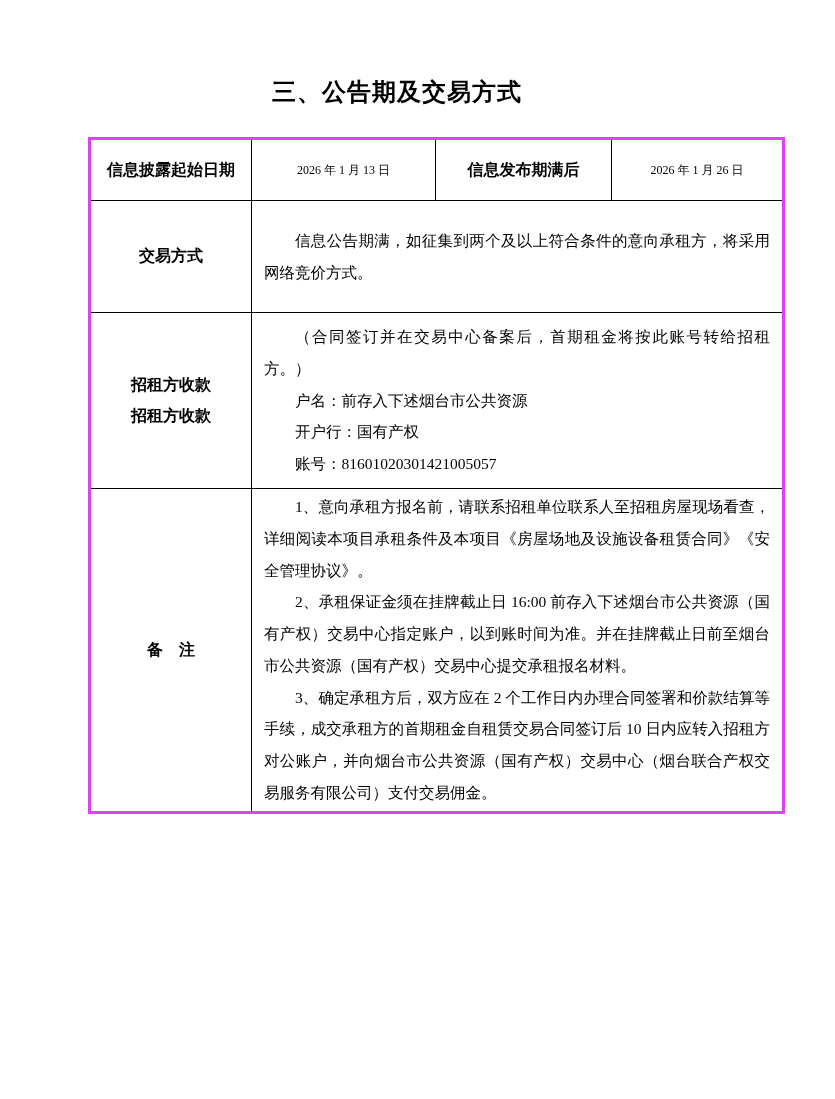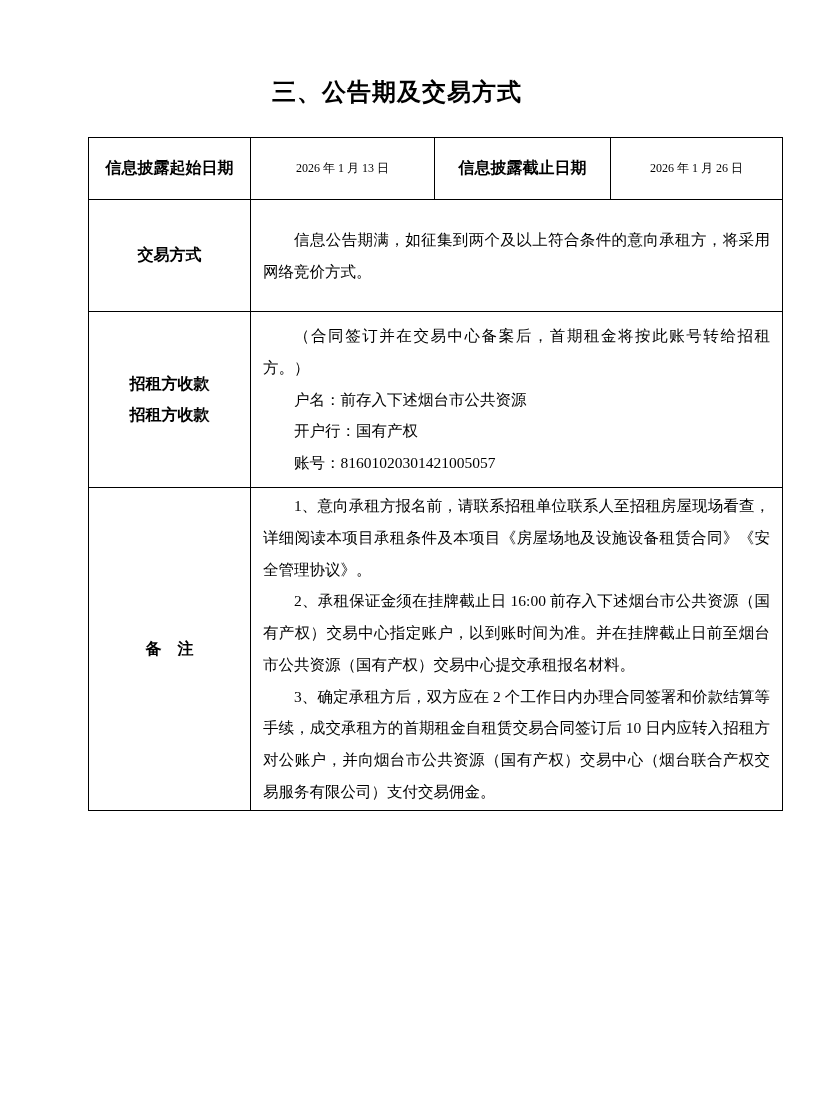--- a/index.html
+++ b/index.html
@@ -23,21 +23,21 @@
     font-weight: bold;
     letter-spacing: 1px;
     margin-left: 20px;
   }
   table.doc-table {
     position: absolute;
     top: 137px; left: 88px;
     width: 694px;
     border-collapse: collapse;
     table-layout: fixed;
-    border: 1px solid #d946ef;
+    border: 3px solid #d946ef;
   }
   table.doc-table td {
     border: 1px solid #000000;
     vertical-align: middle;
     padding: 2px 12px;
   }
   td.label-cell {
     text-align: center;
     font-weight: bold;
     font-size: 16px;
@@ -80,21 +80,21 @@
     <col style="width:162px">
     <col style="width:184px">
     <col style="width:176px">
     <col style="width:172px">
   </colgroup>
 
   <tbody>
       <tr class="r1">
     <td class="label-cell">信息披露起始日期</td>
     <td class="value-cell">2026 年 1 月 13 日</td>
-    <td class="label-cell">信息披露截止日期</td>
+    <td class="label-cell">信息发布期满后</td>
     <td class="value-cell">2026 年 1 月 26 日</td>
   </tr>
 
 
 
   <tr class="r4">
     <td class="label-cell">交易方式</td>
     <td class="content-cell" colspan="3">
       <p class="para">信息公告期满，如征集到两个及以上符合条件的意向承租方，将采用网络竞价方式。</p>
     </td>

